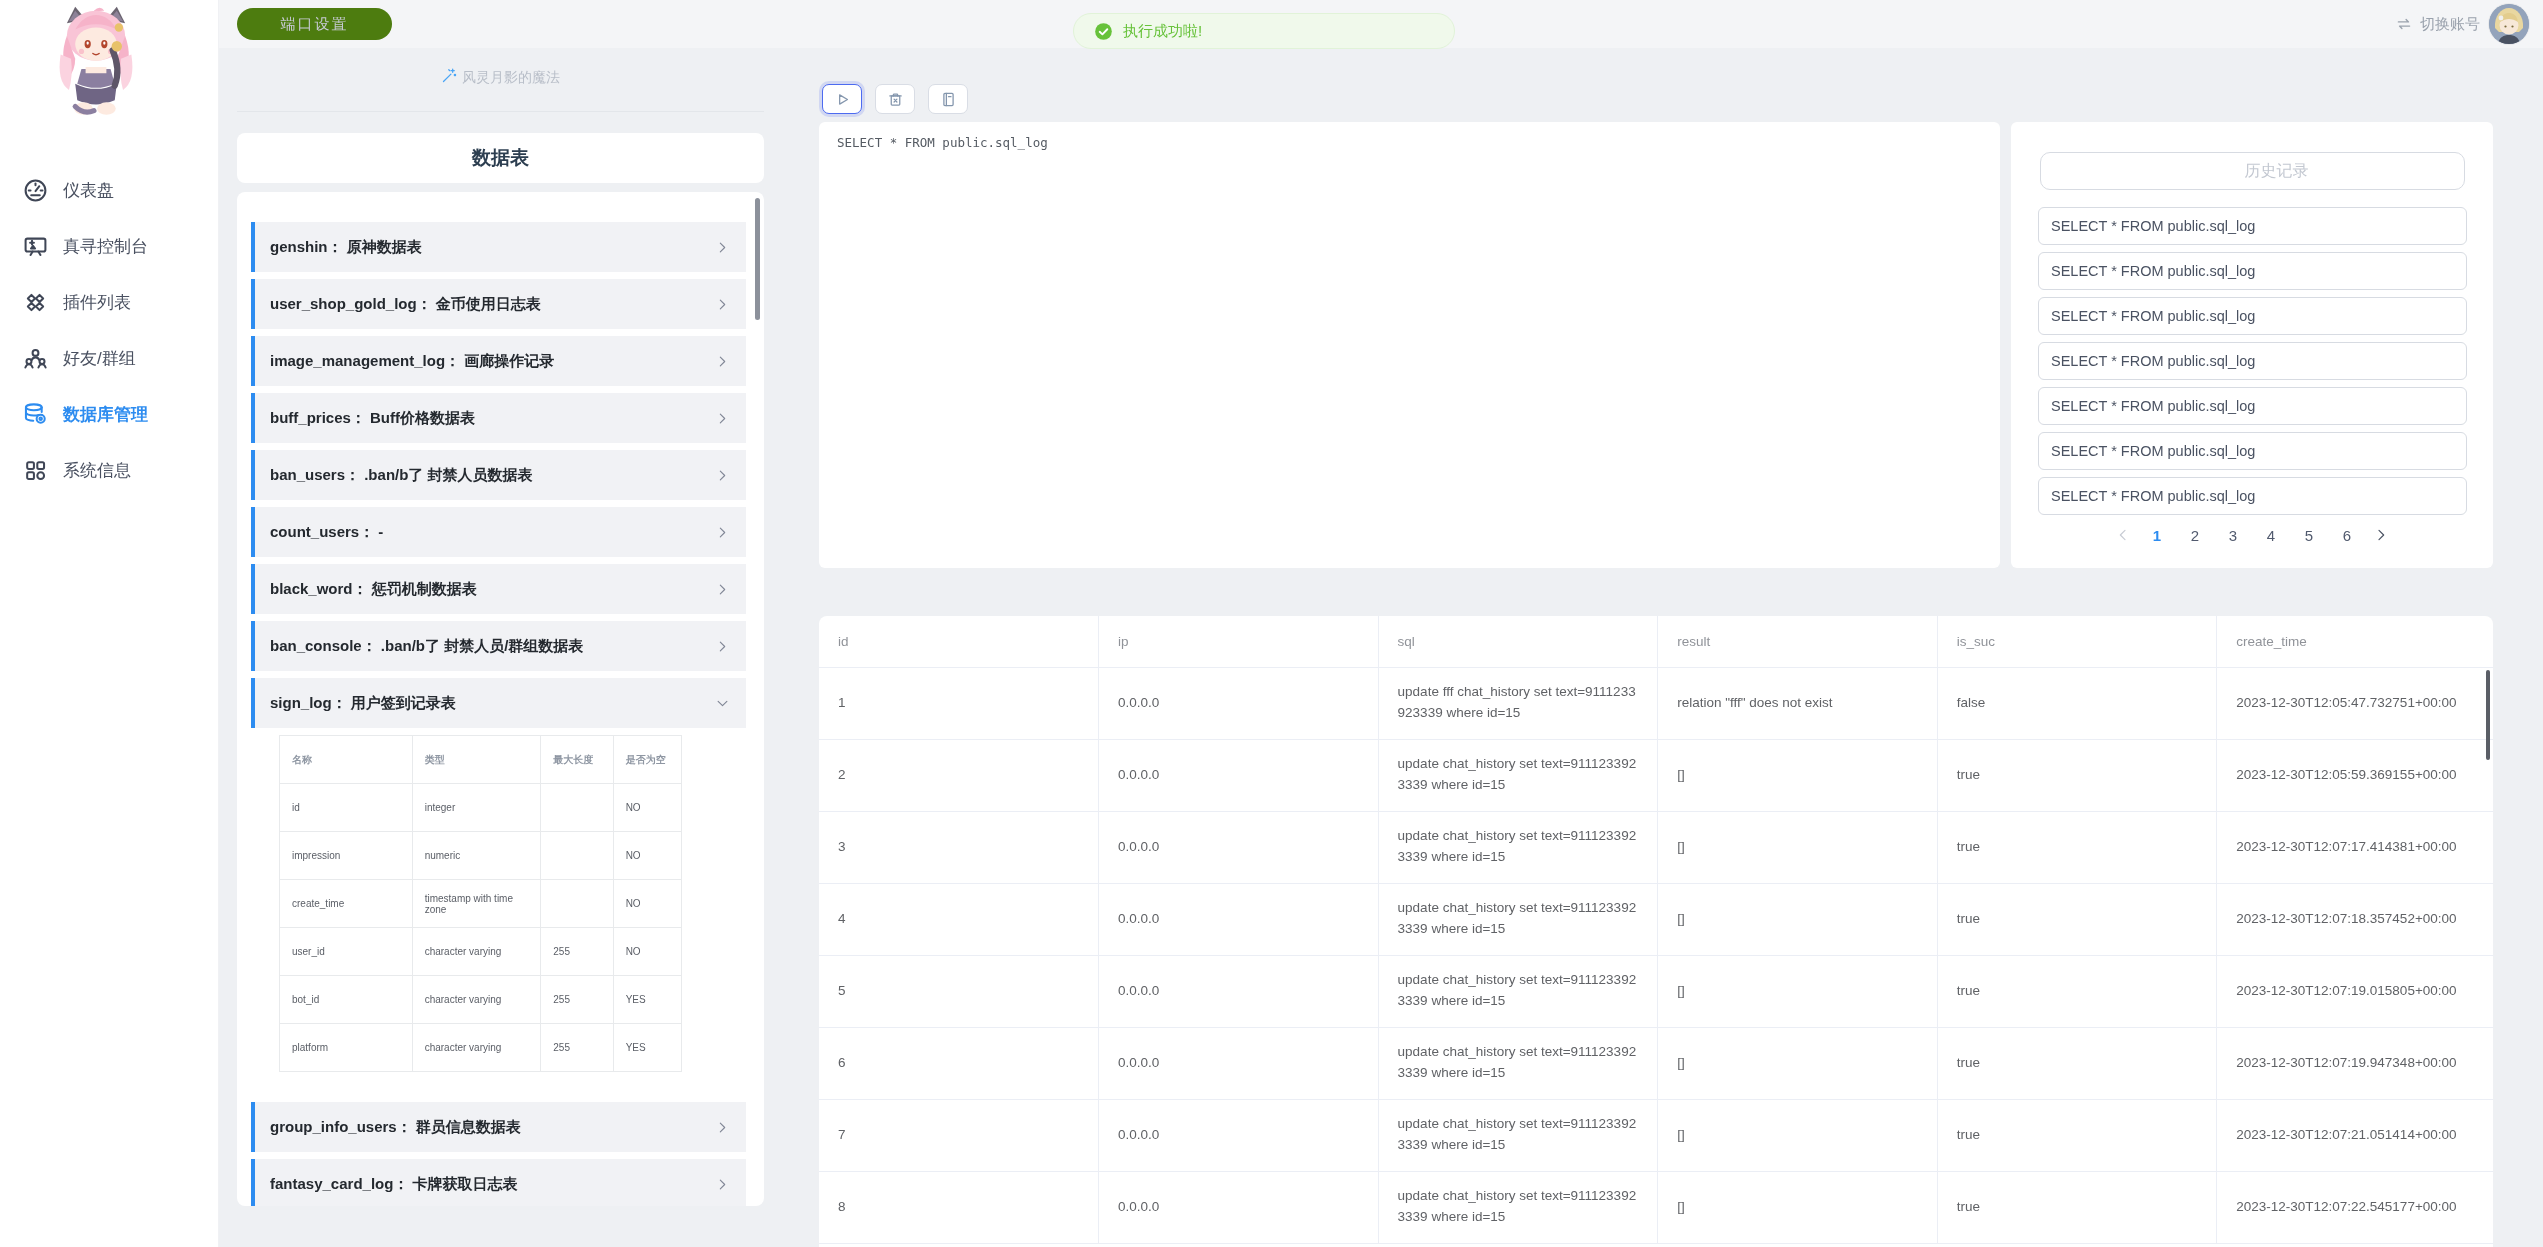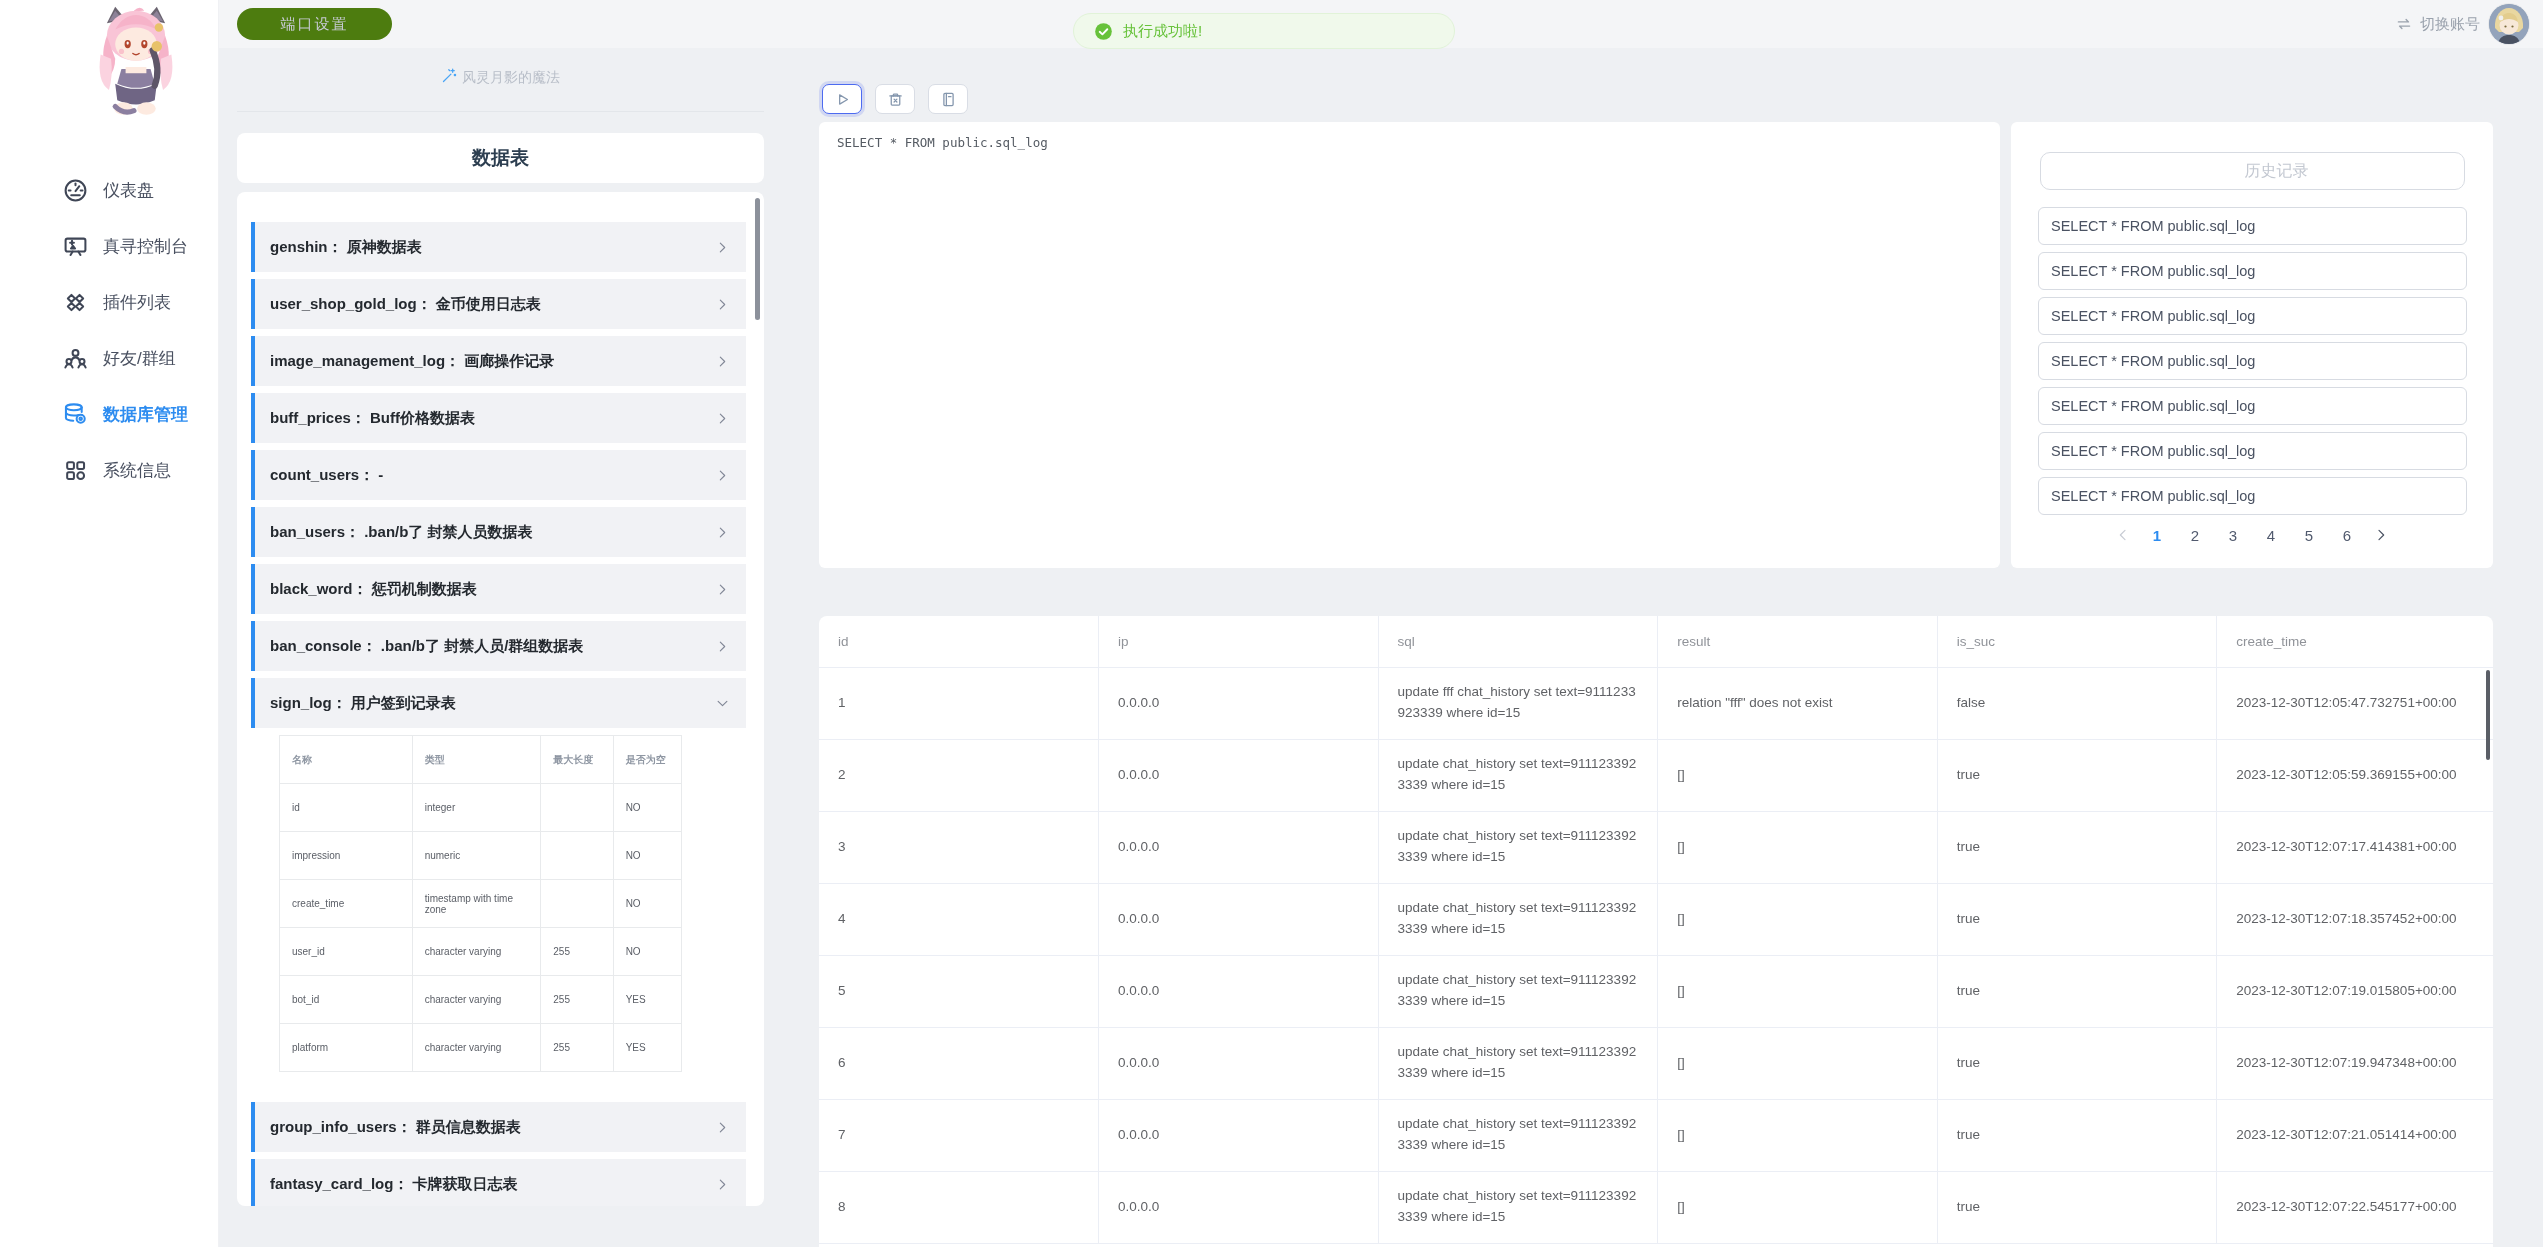--- a/index.html
+++ b/index.html
@@ -22,21 +22,21 @@
   .avatar-sm { width:40px; height:40px; border-radius:50%; overflow:hidden; background:#8fa0b8; cursor:pointer; box-shadow:0 0 0 1px rgba(0,0,0,.05); }
 
   .toast {
     position:absolute; left:1073px; top:13px; width:382px; height:36px; z-index:50;
     background:#f0f9eb; border:1px solid #e1f3d8; border-radius:20px;
     display:flex; align-items:center; gap:10px; padding-left:20px;
     color:#67c23a; font-size:15px;
   }
 
   
-  .sidebar { position:absolute; left:0; top:0; width:219px; height:1247px; background:#fff; border-right:1px solid #f0f1f4;padding-left:40px; }
+  .sidebar { position:absolute; left:0; top:0; width:219px; height:1247px; background:#fff; border-right:1px solid #f0f1f4; }
   .logo-wrap { padding:4px 0 14px 44px; }
   .menu { padding-top:14px; }
   .menu-item {
     height:56px; display:flex; align-items:center; gap:14px; padding-left:22px;
     color:#495060; font-size:17px; cursor:pointer;
   }
   .menu-item .mi-icon { width:27px; height:27px; color:#3f4656; flex:none; display:flex; }
   .menu-item.active { color:#2d8cf0; font-weight:bold; }
   .menu-item.active .mi-icon { color:#2d8cf0; }
   .mi-icon svg { width:100%; height:100%; }
@@ -312,27 +312,27 @@
               <polyline points="8.5 5 15.5 12 8.5 19"></polyline>
             </svg></span>
       </div>
       <div class="tbl-item">
         <span class="tbl-item-label">buff_prices： Buff价格数据表</span>
         <span class="chev"><svg class="stroke" viewBox="0 0 24 24">
               <polyline points="8.5 5 15.5 12 8.5 19"></polyline>
             </svg></span>
       </div>
       <div class="tbl-item">
+        <span class="tbl-item-label">ban_users： .ban/b了 封禁人员数据表</span>
+        <span class="chev"><svg class="stroke" viewBox="0 0 24 24">
+              <polyline points="8.5 5 15.5 12 8.5 19"></polyline>
+            </svg></span>
+      </div>
+      <div class="tbl-item">
         <span class="tbl-item-label">count_users： -</span>
-        <span class="chev"><svg class="stroke" viewBox="0 0 24 24">
-              <polyline points="8.5 5 15.5 12 8.5 19"></polyline>
-            </svg></span>
-      </div>
-      <div class="tbl-item">
-        <span class="tbl-item-label">ban_users： .ban/b了 封禁人员数据表</span>
         <span class="chev"><svg class="stroke" viewBox="0 0 24 24">
               <polyline points="8.5 5 15.5 12 8.5 19"></polyline>
             </svg></span>
       </div>
       <div class="tbl-item">
         <span class="tbl-item-label">black_word： 惩罚机制数据表</span>
         <span class="chev"><svg class="stroke" viewBox="0 0 24 24">
               <polyline points="8.5 5 15.5 12 8.5 19"></polyline>
             </svg></span>
       </div>

